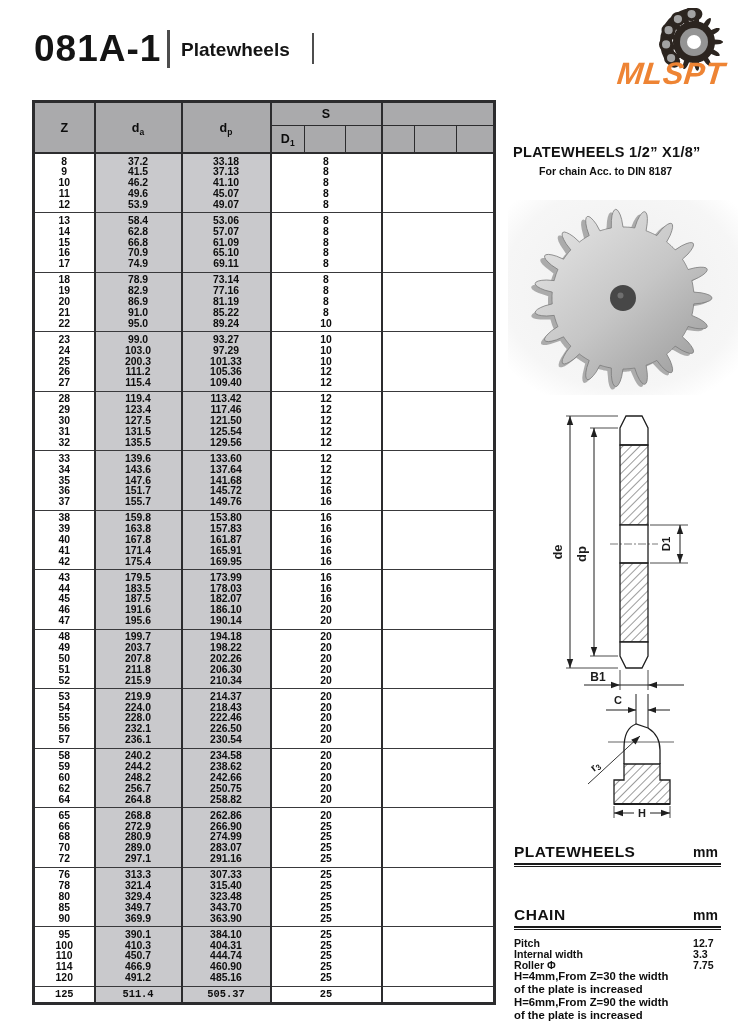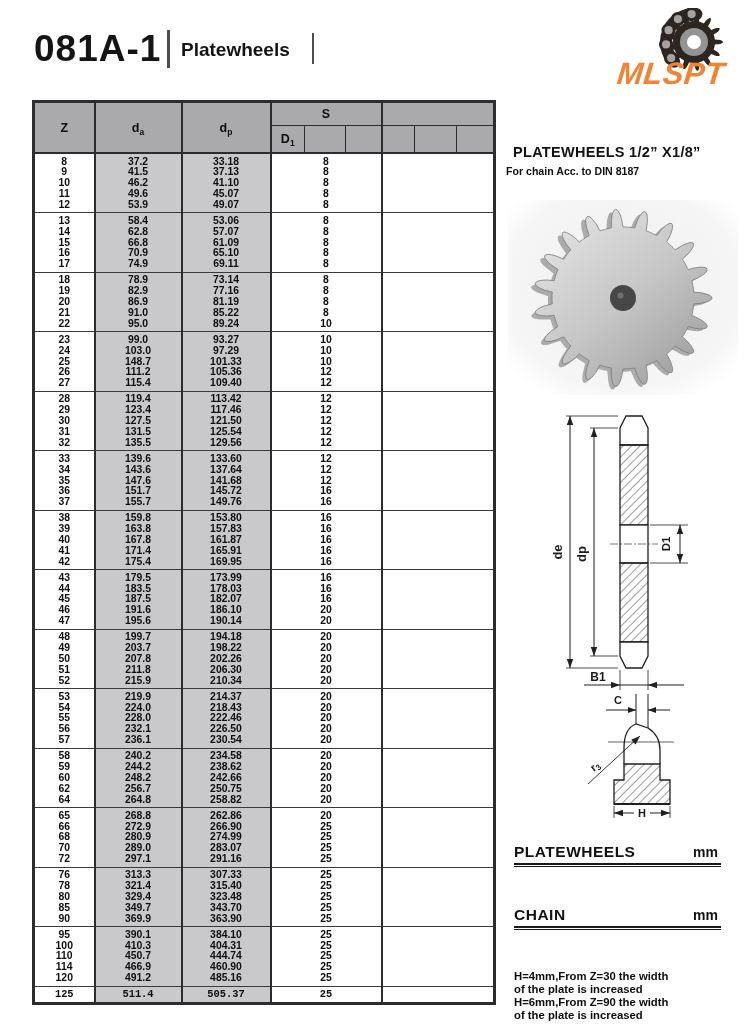--- a/index.html
+++ b/index.html
@@ -41,21 +41,21 @@
   .c-da{border-right:2px solid #2c2c2e;}
   .c-dp{border-right:2px solid #2c2c2e;}
   .c-s{border-right:2px solid #2c2c2e;text-align:left;}
   .d1v{display:inline-block;width:46px;text-align:center;}
   tbody.grp tr:first-child td{padding-top:2.5px;}
   tbody.grp tr:last-child td{padding-bottom:2px;}
   tbody.single td{padding-top:11px;padding-bottom:16px;font-family:Liberation Mono, monospace;}
 
   
   .prod-head{position:absolute;left:513px;top:144px;font-size:14.5px;letter-spacing:0.3px;}
-  .prod-sub1{position:absolute;left:506px;top:165px;font-size:10.6px;}
+  .prod-sub1{position:absolute;left:539px;top:165px;font-size:10.6px;}
   .prod-sub2{position:absolute;left:513px;top:164px;font-size:10.6px;margin-top:34px;}
   .photo-svg{position:absolute;left:508px;top:200px;}
   .section-svg{position:absolute;left:522px;top:402px;}
   .tooth-svg{position:absolute;left:582px;top:690px;}
 
   .spec{position:absolute;left:514px;width:207px;font-size:10.6px;}
   .spec-pw{top:843px;}
   .spec-ch{top:906px;}
   .spec-head{display:flex;align-items:baseline;border-bottom:2px solid #1a1a1a;
              padding-bottom:2px;position:relative;}
@@ -245,21 +245,21 @@
         </tr>
         <tr>
           <td class="c-z">24</td>
           <td class="c-da">103.0</td>
           <td class="c-dp">97.29</td>
           <td class="c-s" colspan="3"><span class="d1v">10</span></td>
           <td class="c-e" colspan="3"></td>
         </tr>
         <tr>
           <td class="c-z">25</td>
-          <td class="c-da">148.7</td>
+          <td class="c-da">200.3</td>
           <td class="c-dp">101.33</td>
           <td class="c-s" colspan="3"><span class="d1v">10</span></td>
           <td class="c-e" colspan="3"></td>
         </tr>
         <tr>
           <td class="c-z">26</td>
           <td class="c-da">111.2</td>
           <td class="c-dp">105.36</td>
           <td class="c-s" colspan="3"><span class="d1v">12</span></td>
           <td class="c-e" colspan="3"></td>
@@ -760,20 +760,34 @@
       <span class="spec-title">PLATEWHEELS</span>
       <span class="spec-unit">mm</span>
     </div>
   </section>
 
   <section class="spec spec-ch">
     <div class="spec-head">
       <span class="spec-title">CHAIN</span>
       <span class="spec-unit">mm</span>
     </div>
+    <div class="spec-rows">
+      <div class="spec-row">
+        <span class="lbl"><span>Pitch</span></span>
+        <span class="val">12.7</span>
+      </div>
+      <div class="spec-row">
+        <span class="lbl"><span>Internal width</span></span>
+        <span class="val">3.3</span>
+      </div>
+      <div class="spec-row">
+        <span class="lbl"><span>Roller Φ</span></span>
+        <span class="val">7.75</span>
+      </div>
+    </div>
   </section>
 
   <div class="notes">
     <div>H=4mm,From Z=30 the width</div>
     <div>of the plate is increased</div>
     <div>H=6mm,From Z=90 the width</div>
     <div>of the plate is increased</div>
   </div>
 
 </div>

